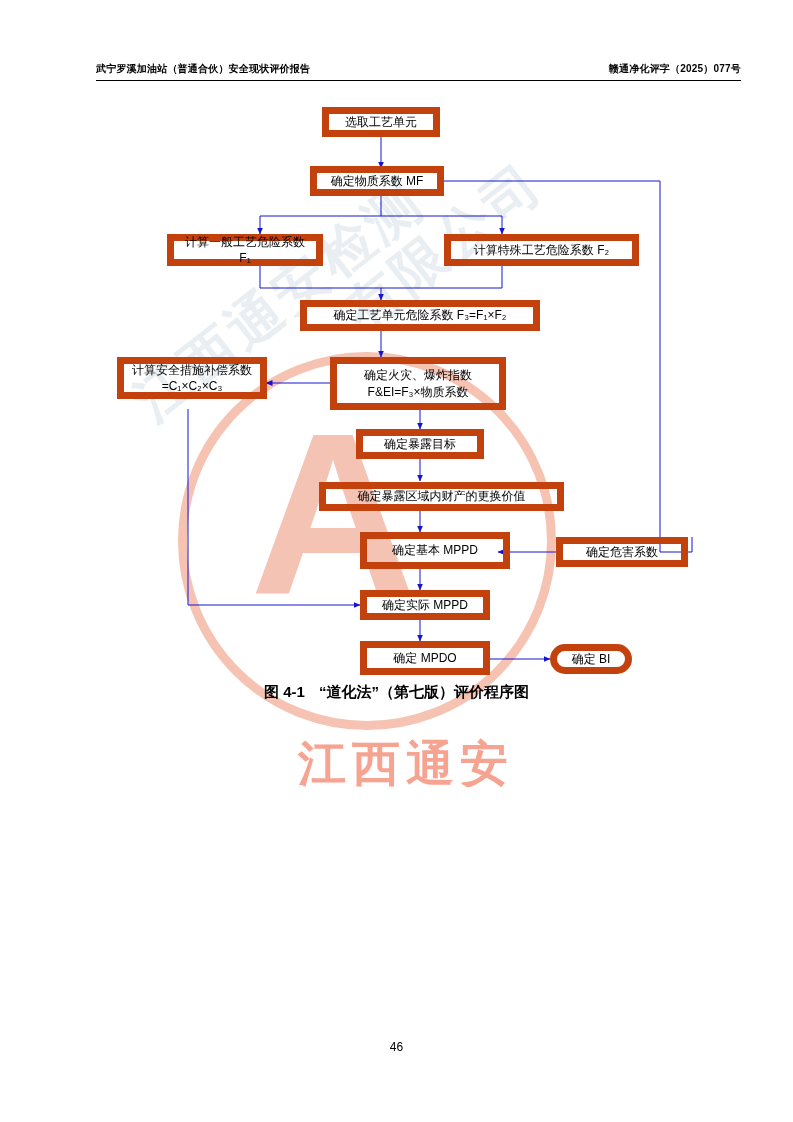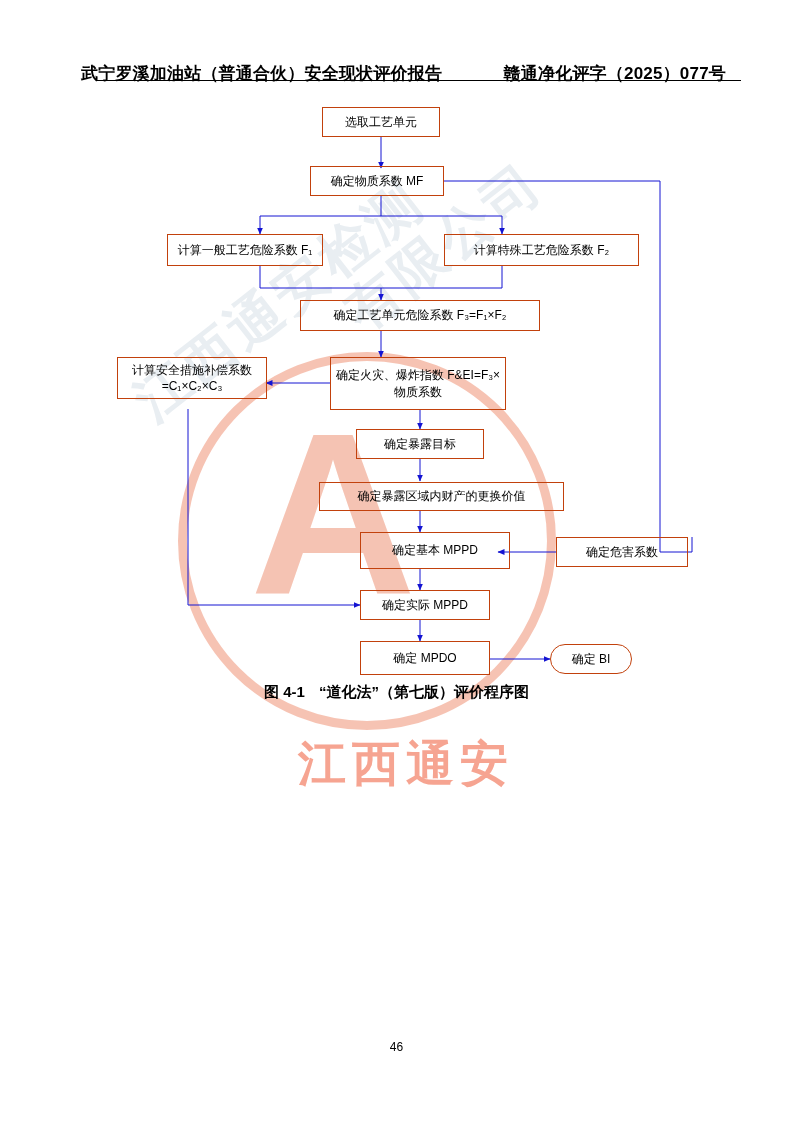--- a/index.html
+++ b/index.html
@@ -18,27 +18,27 @@
   .page {
     position: relative;
     width: 793px;
     height: 1122px;
   }
 
   
   .header {
     position: absolute;
     top: 62px;
-    left: 81px;
+    left: 96px;
     width: 645px;
     display: flex;
     justify-content: space-between;
     align-items: baseline;
     font-weight: bold;
-    font-size: 17px;
+    font-size: 10px;
     font-family: "Liberation Sans", sans-serif;
     letter-spacing: 0.2px;
   }
   .header-left { white-space: nowrap; }
   .header-right { white-space: nowrap; }
   .header-rule {
     position: absolute;
     top: 80px;
     left: 96px;
     width: 645px;
@@ -119,21 +119,21 @@
   .flow {
     position: absolute;
     left: 0;
     top: 0;
     width: 793px;
     height: 1122px;
     z-index: 10;
   }
   .node {
     position: absolute;
-    border: 1px solid #c2410c;
+    border: 7px solid #c2410c;
     background: transparent;
     color: #000;
     font-size: 12px;
     font-family: "Liberation Sans", sans-serif;
     display: flex;
     align-items: center;
     justify-content: center;
     text-align: center;
     line-height: 1.35;
     box-sizing: border-box;

